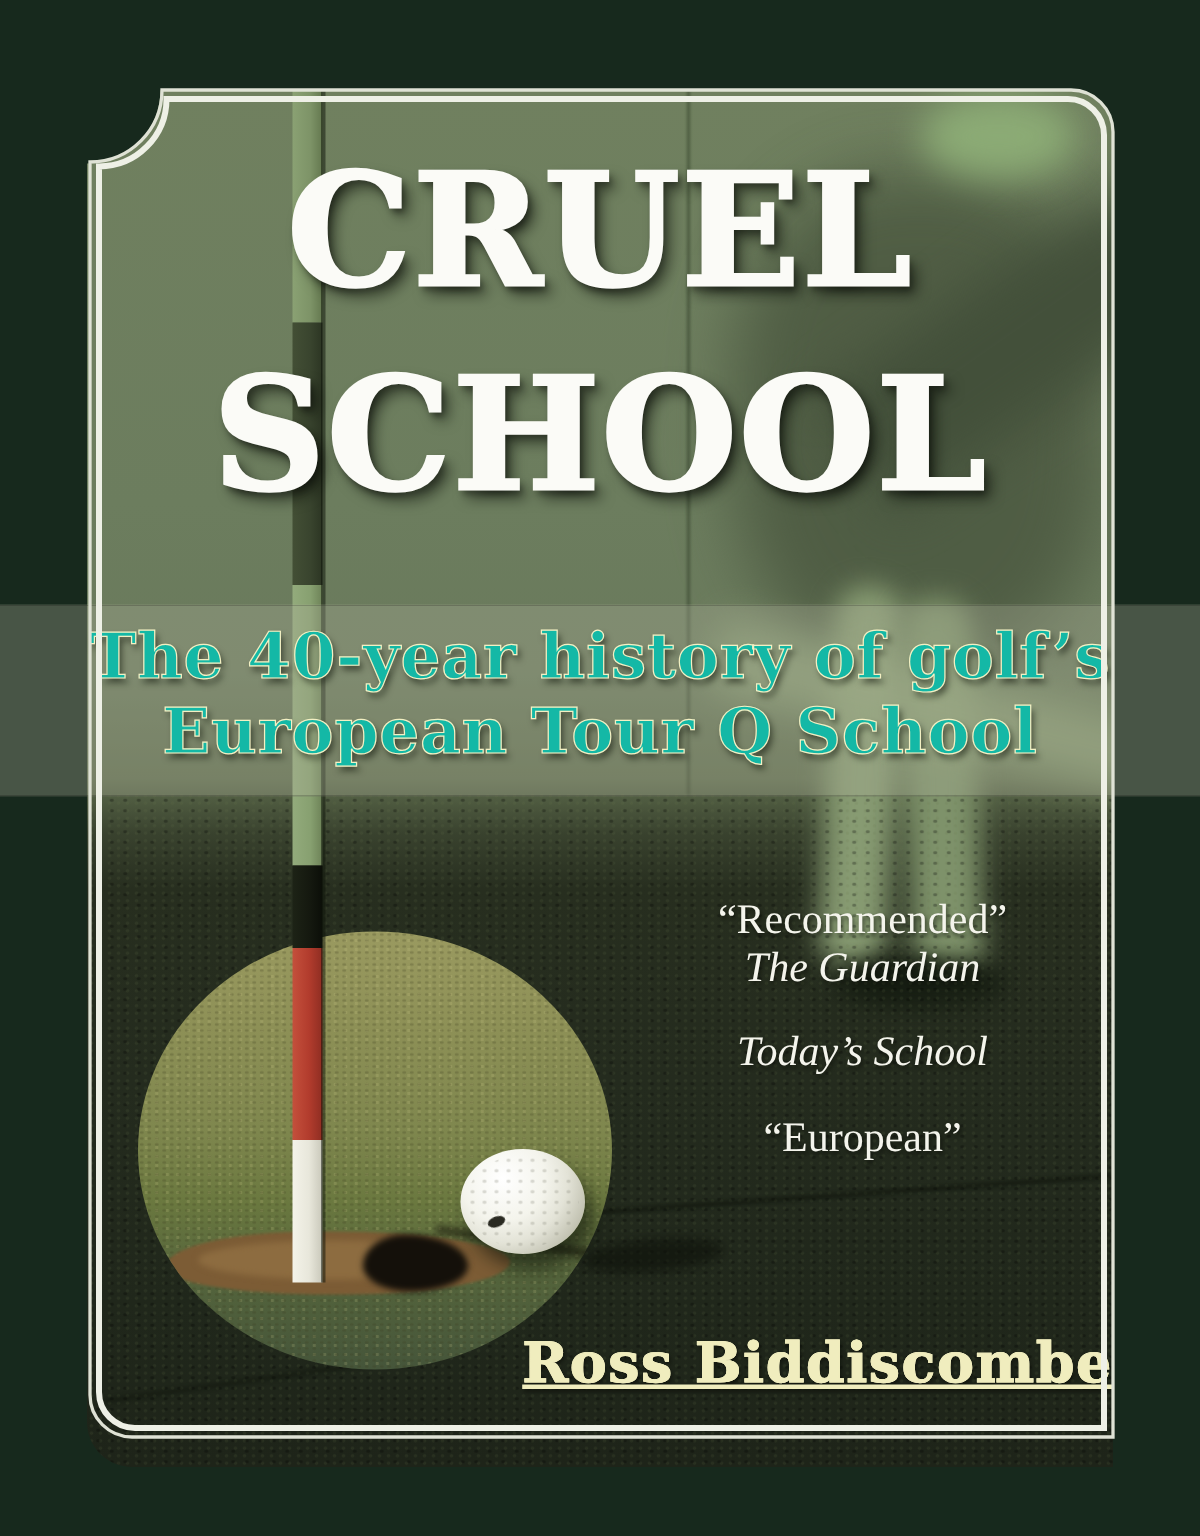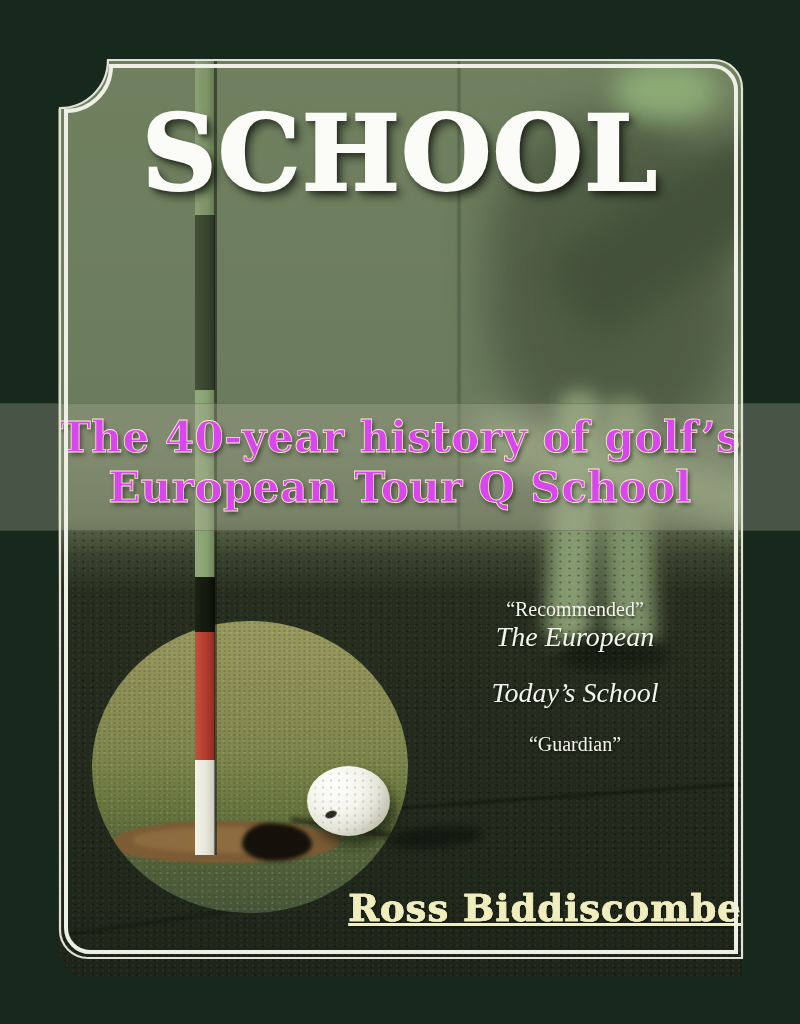--- a/index.html
+++ b/index.html
@@ -52,35 +52,35 @@
      border-radius:50%;transform:rotate(-5deg);filter:blur(4px);}
 
   
   .notch{position:absolute;left:58px;top:60px;width:49px;height:49px;background:#17291d;border-bottom-right-radius:100%;}
 
   
   .band{position:absolute;left:0;top:403px;width:800px;height:128px;z-index:5;
      background:rgba(172,177,154,.33);
      box-shadow:inset 0 1px 0 rgba(0,0,0,.18),inset 0 -1px 0 rgba(0,0,0,.18);}
   .subtitle{margin-top:10px;text-align:center;font-weight:bold;font-size:42px;line-height:1.18;
-     color:#d946ef;letter-spacing:.5px;-webkit-text-stroke:.8px #f3f0c3;
+     color:#14b8a6;letter-spacing:.5px;-webkit-text-stroke:.8px #f3f0c3;
      text-shadow:2px 3px 4px rgba(18,24,12,.55);}
 
   
   .frame{position:absolute;left:0;top:0;z-index:6;pointer-events:none;}
 
   
   .title{position:absolute;left:0;right:0;top:26px;text-align:center;z-index:4;
      font-weight:bold;font-size:104px;line-height:1.31;color:#fbfbf7;letter-spacing:1px;
      -webkit-text-stroke:2px #fbfbf7;
      text-shadow:5px 6px 9px rgba(8,12,6,.6),2px 3px 4px rgba(8,12,6,.45);}
   .quotes{position:absolute;left:350px;top:538px;width:334px;text-align:center;z-index:4;
      font-family:"Liberation Serif",serif;color:#f4f4ec;}
   .quote-block{margin-bottom:24px;text-shadow:1px 2px 3px rgba(8,10,5,.6);}
-  .quote-line{font-size:20px;line-height:1.15;}
+  .quote-line{font-size:28px;line-height:1.15;}
   .quote-source{font-size:28px;line-height:1.15;font-style:italic;}
   .author{position:absolute;left:287px;top:826px;width:400px;text-align:center;z-index:4;
      font-weight:bold;font-size:37px;color:#f0edbe;letter-spacing:1px;
      -webkit-text-stroke:.6px #f0edbe;text-shadow:1px 2px 3px rgba(8,10,5,.6);text-decoration:underline;}
 </style>
 </head>
 <body>
 
 <div class="cover">
 
@@ -114,33 +114,34 @@
 
     <div class="pole-seg" style="top:0;height:155px;background:linear-gradient(to right,#8aa173,#7d9367 60%,#64784f);"></div>
     <div class="pole-seg" style="top:155px;height:175px;background:linear-gradient(to right,#434f35,#39442e 60%,#2c3523);"></div>
     <div class="pole-seg" style="top:330px;height:187px;background:linear-gradient(to right,#93ab7c,#87a070 60%,#6d8257);"></div>
     <div class="pole-seg" style="top:517px;height:55px;background:linear-gradient(to right,#1d2316,#14180f 60%,#0b0e08);"></div>
     <div class="pole-seg" style="top:572px;height:128px;background:linear-gradient(to right,#c4503c,#b23c2d 55%,#8e2d22);"></div>
     <div class="pole-seg" style="top:700px;height:95px;background:linear-gradient(to right,#f4f3e9,#e8e7db 55%,#c9c8ba);"></div>
     <div class="pole-shadow"></div>
 
     <div class="title">
+      <div>CRUEL</div>
       <div>SCHOOL</div>
     </div>
 
     <div class="quotes">
       <div class="quote-block">
         <div class="quote-line">“Recommended”</div>
-        <div class="quote-source">The European</div>
+        <div class="quote-source">The Guardian</div>
       </div>
       <div class="quote-block">
         <div class="quote-source">Today’s School</div>
       </div>
       <div class="quote-block">
-        <div class="quote-line">“Guardian”</div>
+        <div class="quote-line">“European”</div>
       </div>
     </div>
 
     <div class="author">Ross Biddiscombe</div>
   </div>
 
   <div class="band">
     <div class="subtitle">
       <div>The 40-year history of golf’s</div>
       <div>European Tour Q School</div>

